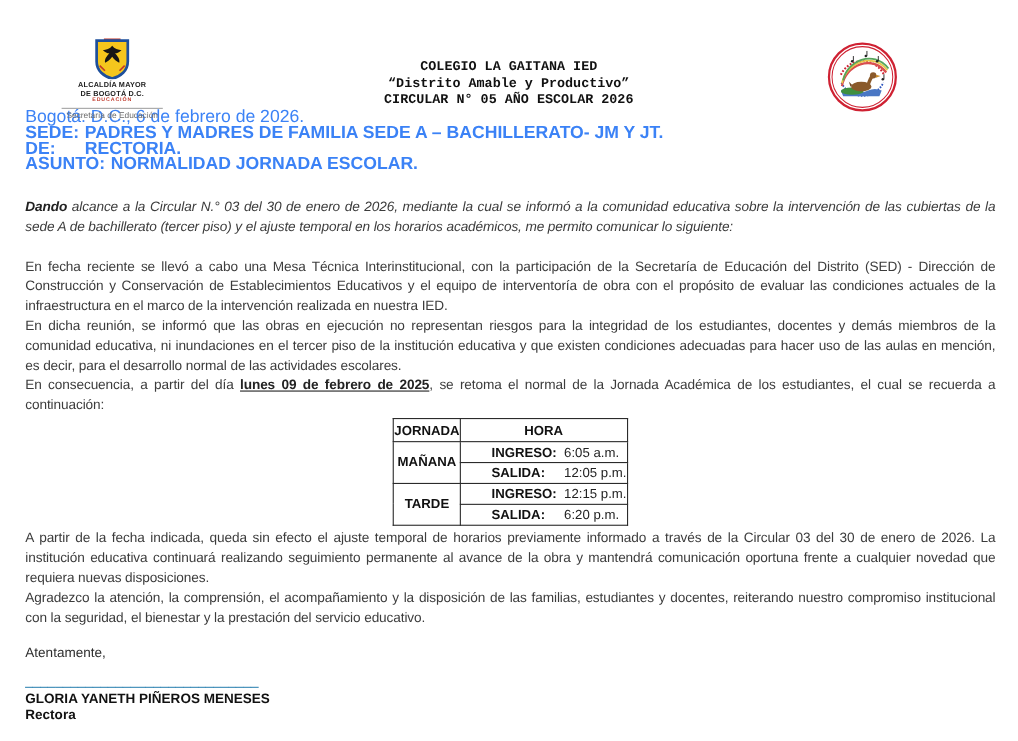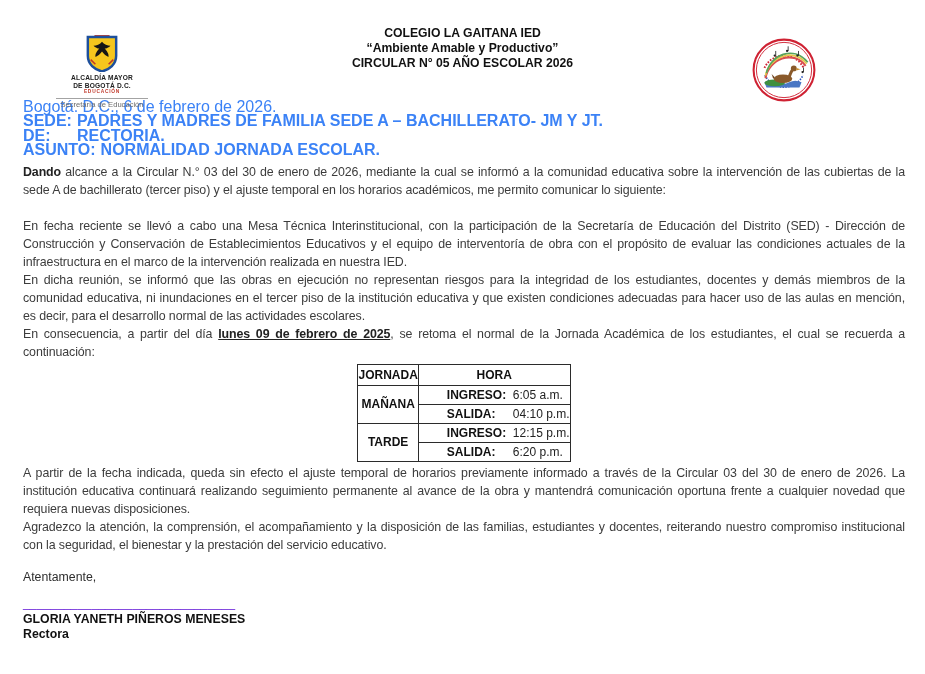--- a/index.html
+++ b/index.html
@@ -16,60 +16,60 @@
   .header { position:relative; height:100px; }
   .alcaldia-logo {
     position:absolute; left:56px; top:34px; width:92px;
     text-align:center; line-height:1;
   }
   .alcaldia-logo svg { display:block; margin:0 auto 2px auto; }
   .alc-line { font-size:6.6px; font-weight:bold; color:#222; line-height:7.6px; letter-spacing:.2px; }
   .alc-edu  { font-size:4.8px; font-weight:bold; color:#c0392b; letter-spacing:.8px; margin-top:1px; }
   .alc-sec  { font-size:7.6px; color:#6b6b6b; border-top:1px solid #a3a3a3; margin-top:3px; padding-top:2px; }
   .title-block {
-    position:absolute; left:50%; top:26px; transform:translateX(-50%);
+    position:absolute; left:50%; top:54px; transform:translateX(-50%);
     text-align:center; font-weight:bold; font-size:12.2px; line-height:15px;
-    white-space:nowrap; color:#111;
+    white-space:nowrap; color:#111;font-family:Liberation Mono, monospace;
   }
   .school-seal { position:absolute; left:751px; top:36px; }
   
   .content { padding:0 20px 0 23px; }
   .meta { font-size:16px; line-height:14.4px; color:#3b82f6; }
   .meta-row { display:flex; }
   .meta-label { font-weight:bold; min-width:54px; }
   .meta-label.wide { min-width:0; margin-right:5px; }
   .meta-value { font-weight:bold; }
   .date-line { font-weight:normal; }
   
   .greeting { font-size:12.3px; margin-top:15px; line-height:18px; color:#111; }
   .body-p {
     font-size:12.4px; line-height:18px; text-align:justify;
     color:#3c3c3c; letter-spacing:-0.1px;
   }
-  .p-first { margin-top:5px; }
+  .p-first { margin-top:21px;font-style:italic; }
   .p-block { margin-top:18px; }
   .p-cont  { margin-top:0; }
   .b { font-weight:bold; color:#222; }
   .bu { font-weight:bold; text-decoration:underline; color:#222; }
   
   table.schedule {
     border-collapse:collapse; margin:3px auto 2px auto;
     font-size:12px; color:#111;
   }
   table.schedule th, table.schedule td { border:1.5px solid #2b2b2b; }
   table.schedule th { width:auto; font-weight:bold; text-align:center; height:21px; }
   th.col-jornada { width:140px; }
   th.col-hora { width:215px; }
   td.jornada-cell { text-align:center; font-weight:bold; }
   td.hora-cell { height:19px; padding-left:8px; text-align:left; }
   .hora-label { font-weight:bold; display:inline-block; min-width:66px;margin-left:20px; }
   .hora-time { font-weight:normal; color:#222; }
   
   .salutation { margin-top:14px; font-size:12.3px; line-height:18px; color:#2e2e2e; }
-  .sig-line { margin-top:10px; font-size:12.3px; line-height:14px; color:#6d28d9; letter-spacing:0; }
+  .sig-line { margin-top:10px; font-size:12.3px; line-height:14px; color:#0369a1; letter-spacing:0; }
   .sig-name { font-weight:bold; font-size:12.3px; line-height:16px; color:#111; margin-top:1px; }
   .sig-title { font-weight:bold; font-size:12.3px; line-height:15px; color:#111; }
 </style>
 </head>
 <body>
 
 <div class="page">
 
   <div class="header">
 
@@ -81,21 +81,21 @@
         <path d="M6 27 l5 5 M30 27 l-5 5" stroke="#c0392b" stroke-width="1.6" fill="none"></path>
       </svg>
       <div class="alc-line">ALCALDÍA MAYOR</div>
       <div class="alc-line">DE BOGOTÁ D.C.</div>
       <div class="alc-edu">EDUCACIÓN</div>
       <div class="alc-sec">Secretaría de Educación</div>
     </div>
 
     <div class="title-block">
       <div>COLEGIO LA GAITANA IED</div>
-      <div>“Ambiente Amable y Productivo”</div>
+      <div>“Distrito Amable y Productivo”</div>
       <div>CIRCULAR N° 05 AÑO ESCOLAR 2026</div>
     </div>
 
     <div class="school-seal">
       <svg width="66" height="68" viewBox="0 0 64 66">
         <circle cx="32" cy="33" r="29.5" fill="#ffffff" stroke="#cf2233" stroke-width="2"></circle>
         <circle cx="32" cy="33" r="26.8" fill="none" stroke="#cf2233" stroke-width="0.9"></circle>
         <path d="M13 31 A 21 21 0 0 1 51 31" fill="none" stroke="#cf2233" stroke-width="1.8" stroke-dasharray="1.6 1.4"></path>
         <path d="M13.5 38 A 20.5 20.5 0 0 0 50.5 38" fill="none" stroke="#2a52be" stroke-width="1.6" stroke-dasharray="1.4 1.3"></path>
         <path d="M14 41 C 17 22, 41 13, 53 29" fill="none" stroke="#d94f4f" stroke-width="2"></path>
@@ -153,21 +153,21 @@
           <th class="col-jornada">JORNADA</th>
           <th class="col-hora">HORA</th>
         </tr>
       </thead>
       <tbody>
         <tr>
           <td class="jornada-cell" rowspan="2">MAÑANA</td>
           <td class="hora-cell"><span class="hora-label">INGRESO:</span><span class="hora-time">6:05 a.m.</span></td>
         </tr>
         <tr>
-          <td class="hora-cell"><span class="hora-label">SALIDA:</span><span class="hora-time">04:10 p.m.</span></td>
+          <td class="hora-cell"><span class="hora-label">SALIDA:</span><span class="hora-time">12:05 p.m.</span></td>
         </tr>
         <tr>
           <td class="jornada-cell" rowspan="2">TARDE</td>
           <td class="hora-cell"><span class="hora-label">INGRESO:</span><span class="hora-time">12:15 p.m.</span></td>
         </tr>
         <tr>
           <td class="hora-cell"><span class="hora-label">SALIDA:</span><span class="hora-time">6:20 p.m.</span></td>
         </tr>
       </tbody>
     </table>

